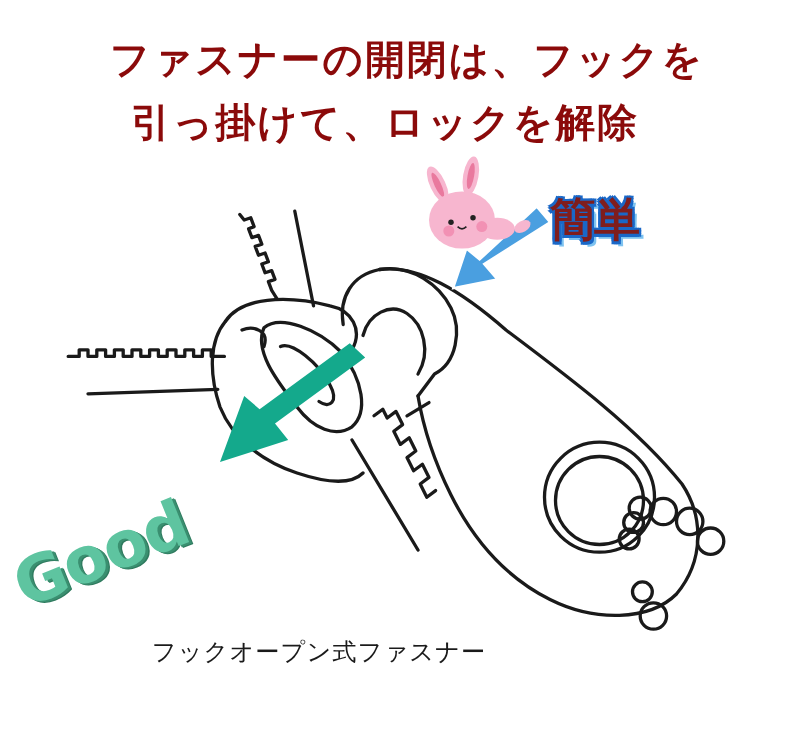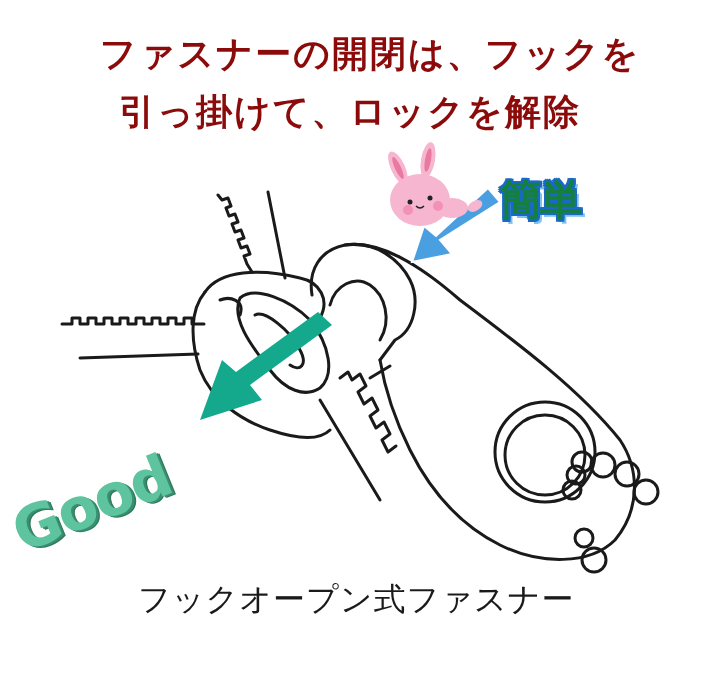--- a/index.html
+++ b/index.html
@@ -4,29 +4,29 @@
 <style>
   html, body { margin:0; padding:0; background:#ffffff; }
   body { width:720px; height:678px; position:relative; overflow:hidden;
          font-family:"DejaVu Sans", sans-serif; }
   .headline { position:absolute; left:0; width:720px; text-align:center;
               color:#8b0a0a; font-weight:bold; font-size:36px; letter-spacing:2px; }
   .h1 { top:30px; left:10px; }
   .h2 { top:88px; left:-10px; }
   .illus { position:absolute; left:0; top:0; width:720px; height:678px; }
   .kantan { position:absolute; left:500px; top:172px; font-size:42px; font-weight:bold;
-            color:#15803d; letter-spacing:-2px;
+            color:#7f1d1d; letter-spacing:-2px;
             text-shadow: -2px -2px 0 #1a68c8, 2px -2px 0 #1a68c8, -2px 2px 0 #1a68c8, 2px 2px 0 #1a68c8,
                          0 -2px 0 #1a68c8, 0 2px 0 #1a68c8, -2px 0 0 #1a68c8, 2px 0 0 #1a68c8,
                          4px 4px 0 #7ec3f0; }
   .good { position:absolute; left:28px; top:498px; font-size:58px; font-weight:bold;
           color:#5ec4a0; transform:rotate(-22deg); transform-origin:left bottom;
           font-family:"DejaVu Sans", sans-serif;
           text-shadow: 2px 2px 0 #3a8f70, 3px 3px 0 #2f7a5e; letter-spacing:-1px; }
-  .caption { position:absolute; left:138px; top:578px; font-size:32px; color:#1a1a1a;
+  .caption { position:absolute; left:138px; top:578px; font-size:22px; color:#1a1a1a;
              letter-spacing:1px; }
 </style>
 </head>
 <body>
 
 <div class="headline h1">ファスナーの開閉は、フックを</div>
 <div class="headline h2">引っ掛けて、ロックを解除</div>
 
 <svg class="illus" viewBox="0 0 720 678" xmlns="http://www.w3.org/2000/svg">
   <g fill="none" stroke="#1a1a1a" stroke-width="3" stroke-linejoin="round" stroke-linecap="round">

